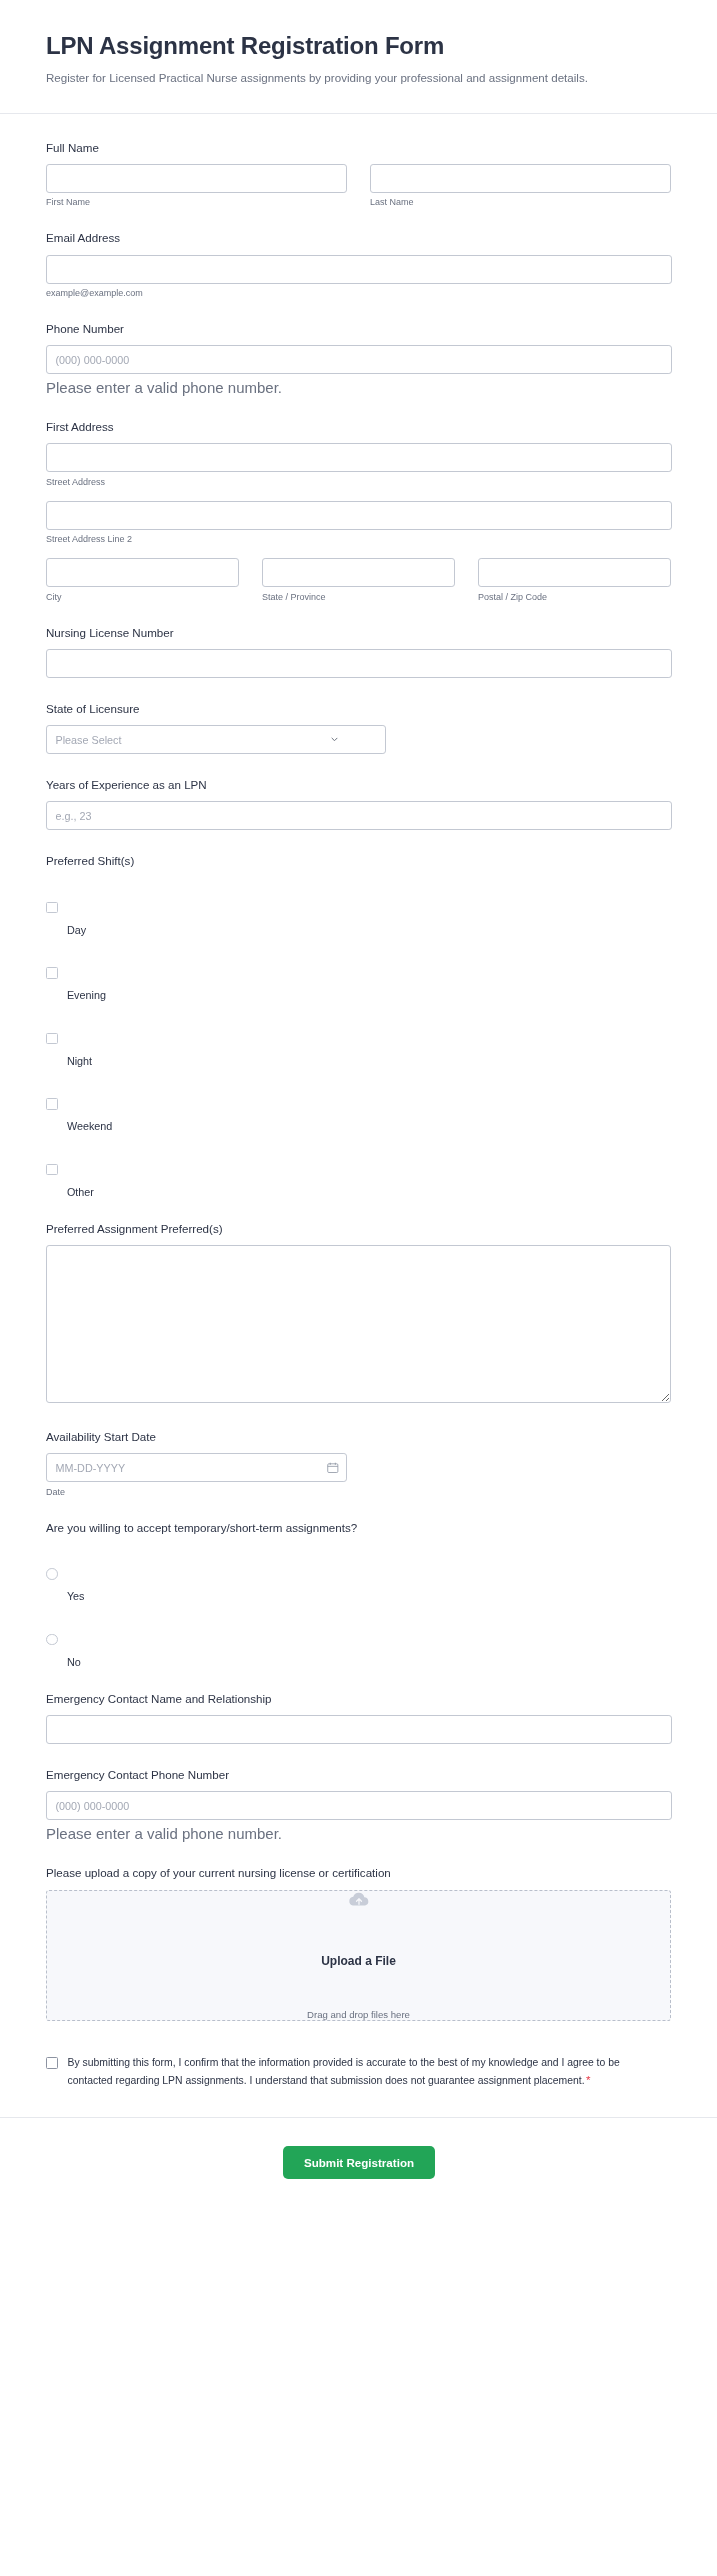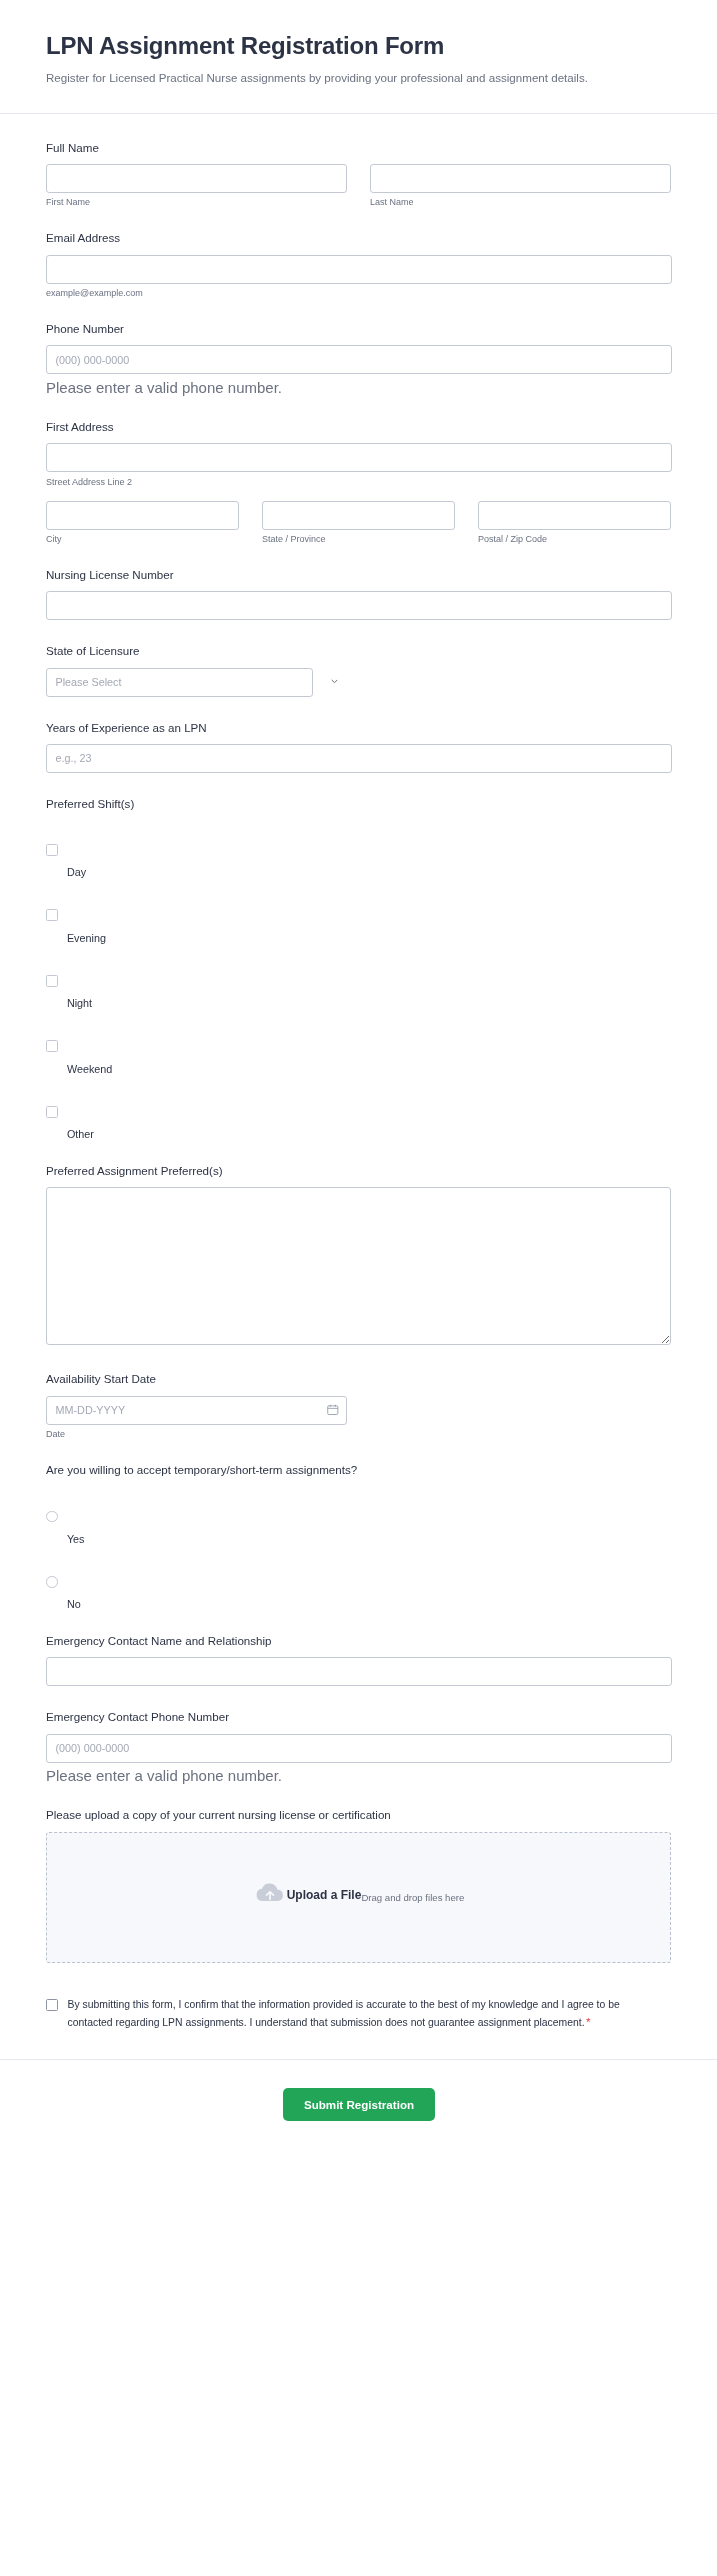--- a/index.html
+++ b/index.html
@@ -94,21 +94,21 @@
   .input-short { width: 301px; }
 
   textarea.loc-area {
     width: 625px;
     height: 158px;
     resize: vertical;
     padding: 7.7px 8.5px;
   }
 
   select.state-select {
-    width: 267px;
+    width: 340px;
     -webkit-appearance: none;
     appearance: none;
     background-image: none;
     color: #a3a8b4;
     padding-right: 23px;
   }
   .select-wrap {
     position: relative;
     width: 301px;
   }
@@ -164,23 +164,25 @@
   }
 
   
   .upload-box {
     width: 625px;
     height: 131px;
     border: 0.8px dashed #b9bfcb;
     border-radius: 3.1px;
     background: #f7f8fb;
     display: flex;
+    flex-direction: column;
     align-items: center;
     justify-content: center;
     margin-top: 9.3px;
+    gap: 36px;
   }
   .upload-icon {
     width: 34px;
     height: 23px;
     margin-bottom: 10.8px;
   }
   .upload-title {
     font-size: 12px;
     font-weight: bold;
     color: #2c3345;
@@ -269,20 +271,24 @@
 
     <div class="field-block">
       <label class="field-label">Phone Number</label>
       <input type="text" class="input-short" placeholder="(000) 000-0000" style="">
       <span class="hint">Please enter a valid phone number.</span>
     </div>
 
     <div class="field-block">
       <label class="field-label">First Address</label>
 
+      <div style="margin-bottom:14px;">
+        <input type="text" class="full-width" style="">
+        <span class="sublabel">Street Address</span>
+      </div>
 
       <div style="margin-bottom:14px;">
         <input type="text" class="full-width" style="">
         <span class="sublabel">Street Address Line 2</span>
       </div>
 
       <div class="row">
         <div class="col-third">
           <input type="text" style="">
           <span class="sublabel">City</span>

